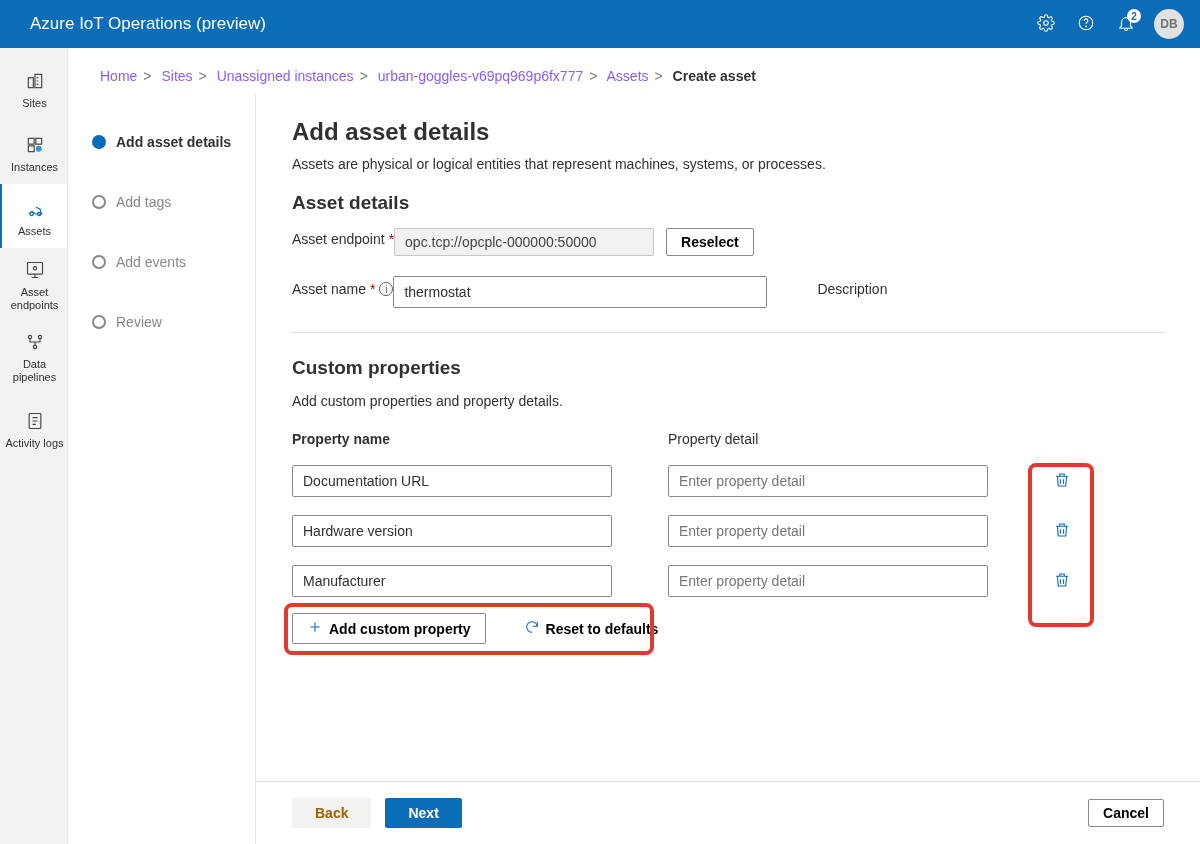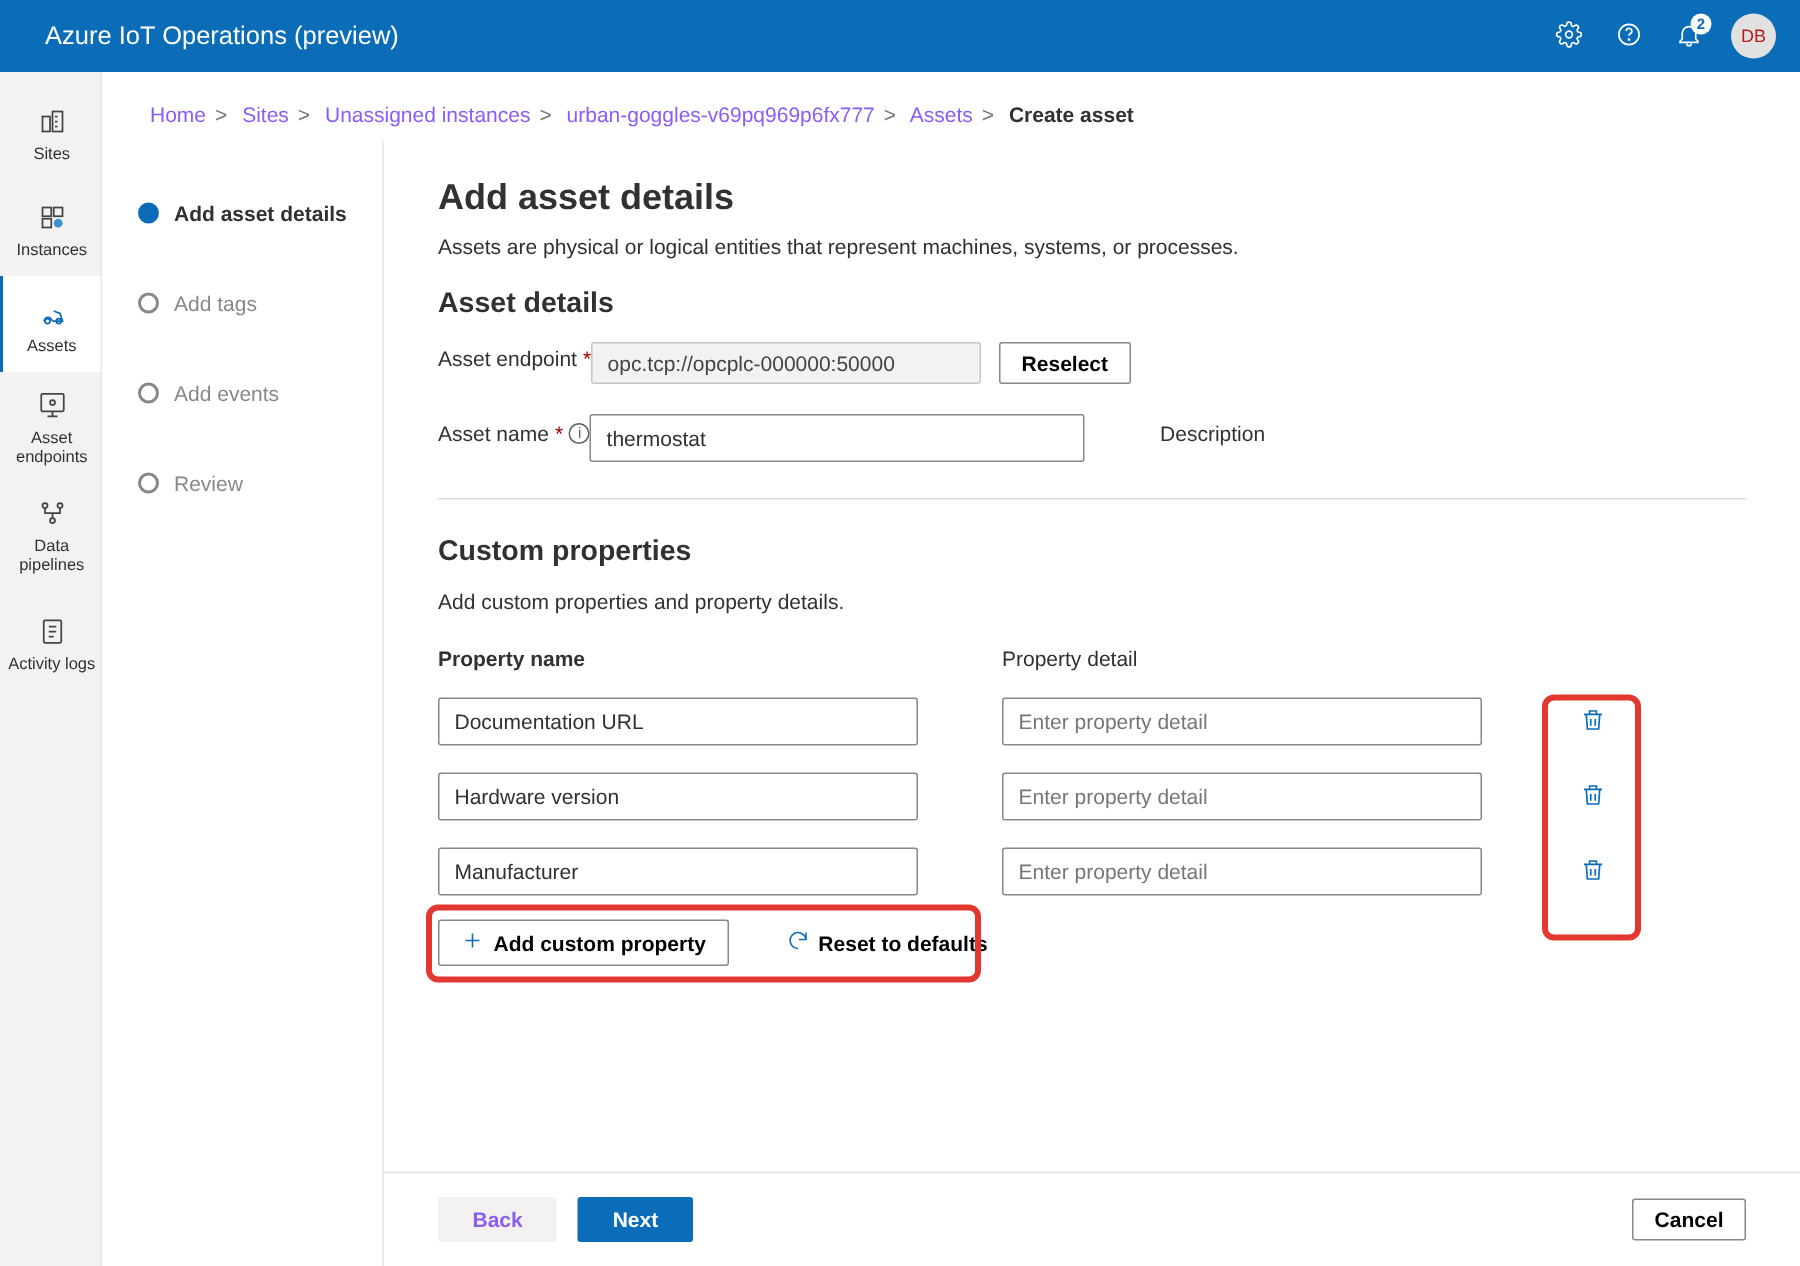--- a/index.html
+++ b/index.html
@@ -6,21 +6,21 @@
   body { background: #fff; color: #323130; font-size: 14px; overflow: hidden; }
   .app { display: flex; flex-direction: column; height: 844px; width: 1200px; }
 
   
   .topbar { background: #0b6cb8; color: #fff; height: 48px; display: flex; align-items: center; padding: 0 16px; }
   .topbar-title { font-size: 17px; font-weight: 500; padding-left: 14px; }
   .topbar-spacer { flex: 1; }
   .topbar-icon { width: 40px; height: 40px; display: flex; align-items: center; justify-content: center; position: relative; cursor: pointer; }
   .topbar-icon svg { width: 18px; height: 18px; stroke: #fff; fill: none; stroke-width: 1.5; }
   .badge { position: absolute; top: 5px; right: 5px; background: #fff; color: #0b6cb8; font-size: 10px; min-width: 14px; height: 14px; border-radius: 7px; display: flex; align-items: center; justify-content: center; font-weight: 600; padding: 0 2px;}
-  .avatar { width: 30px; height: 30px; border-radius: 50%; background: #e1e1e1; color: #b91c1c; font-size: 12px; font-weight: 400; display: flex; align-items: center; justify-content: center; margin-left: 8px; cursor: pointer;}
+  .avatar { width: 30px; height: 30px; border-radius: 50%; background: #e1e1e1; color: #737373; font-size: 12px; font-weight: 700; display: flex; align-items: center; justify-content: center; margin-left: 8px; cursor: pointer;}
 
   
   .body { flex: 1; display: flex; min-height: 0; }
   .leftnav { width: 68px; background: #f3f2f1; border-right: 1px solid #e5e5e5; display: flex; flex-direction: column; padding-top: 8px; }
   .nav-item { display: flex; flex-direction: column; align-items: center; justify-content: center; height: 64px; font-size: 11px; color: #323130; cursor: pointer; border-left: 2px solid transparent; padding: 2px;}
   .nav-item.two-line { height: 72px; }
   .nav-item.active { background: #fff; border-left-color: #0b6cb8; }
   .nav-item .nav-icon { height: 28px; display:flex; align-items:center; justify-content:center; margin-bottom: 2px;}
   .nav-item .nav-icon svg { width: 20px; height: 20px; stroke: #454545; fill: none; stroke-width: 1.4; }
   .nav-item.active .nav-icon svg { stroke: #0b6cb8; }
@@ -58,21 +58,21 @@
     border: 1px solid #8a8886; border-radius: 2px; padding: 6px 10px; font-size: 14px;
     background:#fff; color:#323130; font-family:inherit;
   }
   input[readonly] { background:#f3f2f1; border-color:#c8c6c4; color:#444; }
   textarea { resize: none; }
 
   .endpoint-input { width: 260px; height: 28px; }
   .btn { border:1px solid #8a8886; background:#fff; border-radius:2px; padding: 5px 14px; font-size:14px; cursor:pointer; display:inline-flex; align-items:center; gap:6px; font-weight:600;}
   .btn svg { width:16px; height:16px; stroke:#0b6cb8; fill:none; stroke-width:1.6; }
 
-  .asset-name { width: 330px; height:32px; }
+  .asset-name { width: 374px; height:32px; }
   .asset-desc { width: 372px; height: 58px; }
 
   hr.sep-line { border:none; border-top:1px solid #e1dfdd; margin: 24px 0; }
 
   .prop-table { display:flex; flex-direction:column; gap:18px; margin-bottom:16px;}
   .prop-headers { display:flex; gap:56px; }
   .prop-headers .h1 { width:320px; font-weight:600; }
   .prop-headers .h2 { width:320px; font-weight:400; }
   .prop-row { display:flex; align-items:center; gap:56px; }
   .prop-row input { width:320px; height:32px; }
@@ -80,21 +80,21 @@
   .trash svg { width:18px; height:18px; stroke:#0b6cb8; fill:none; stroke-width:1.5; }
   .prop-row input::placeholder { color:#767676; }
 
   .prop-actions { display:flex; gap:24px; align-items:center; margin-top:4px;}
 
   .highlight-box { border: 4px solid #e3382f; border-radius: 8px; position:absolute; pointer-events:none; }
 
   
   .footer { border-top:1px solid #e1dfdd; padding: 16px 36px; display:flex; align-items:center; gap:14px; }
   .btn-primary { background:#0b6cb8; color:#fff; border:1px solid #0b6cb8; border-radius:2px; padding:6px 22px; font-size:14px; font-weight:600; cursor:pointer;}
-  .btn-disabled { background:#f3f2f1; color:#8b5cf6; border:1px solid #f3f2f1; border-radius:2px; padding:6px 22px; font-size:14px; font-weight:600; cursor:not-allowed;}
+  .btn-disabled { background:#f3f2f1; color:#a16207; border:1px solid #f3f2f1; border-radius:2px; padding:6px 22px; font-size:14px; font-weight:600; cursor:not-allowed;}
   .footer-spacer { flex:1; }
 
   .rel { position: relative; }
 </style>
 </head>
 <body>
 
 <div class="app">
 
   <div class="topbar">

